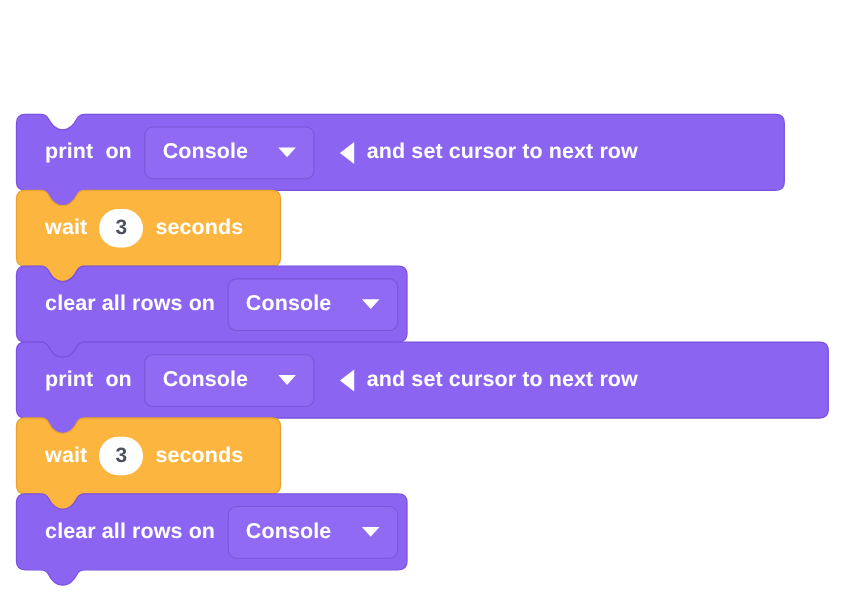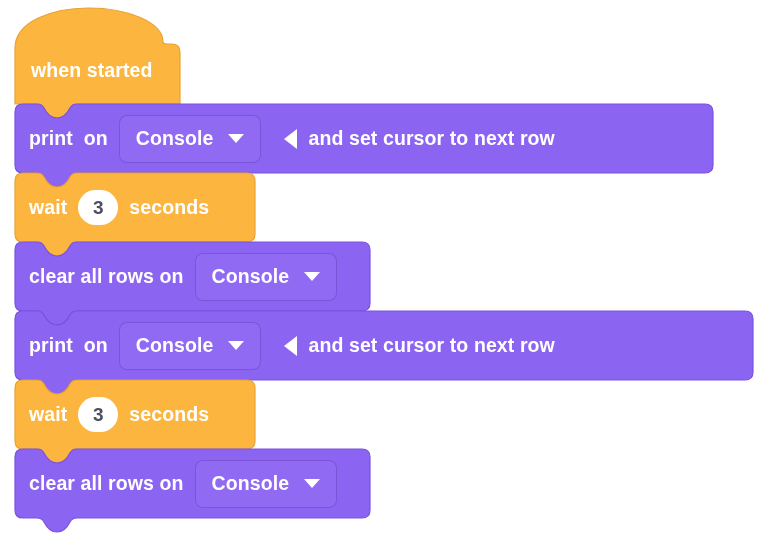--- a/index.html
+++ b/index.html
@@ -38,21 +38,21 @@
     z-index: 0;
   }
   .block .body svg { display: block; width: 100%; height: 100%; overflow: visible; }
 
   .row {
     position: relative;
     z-index: 2;
     display: flex;
     align-items: center;
     gap: 11px;
-    padding-left: 14px;
+    padding-left: 26px;
   }
 
   .lbl { line-height: 1; }
 
   
   .oval {
     background: #ffffff;
     color: #4b4f5e;
     border-radius: 999px;
     font-size: 19px;
@@ -64,21 +64,21 @@
     height: 35px;
     min-width: 22px;
     box-sizing: border-box;
   }
   .oval.num { padding: 0 10px; min-width: 40px; }
 
   
   .dropdown {
     display: inline-flex;
     align-items: center;
-    gap: 15px;
+    gap: 28px;
     height: 48px;
     padding: 0 16px;
     box-sizing: border-box;
     border: 1.5px solid rgba(80, 40, 160, 0.32);
     border-radius: 8px;
     background: rgba(255,255,255,0.045);
     color: #ffffff;
     font-size: 19.5px;
     font-weight: bold;
   }
@@ -96,44 +96,20 @@
     border-right: 13px solid #ffffff;
     display: inline-block;
     margin-right: -2px;
   }
 </style>
 </head>
 <body>
 
 <div id="canvas">
 
-  <div class="block" style="left:15px; top:12px; width:165px; height:100px;">
-    <div class="body">
-      <svg viewBox="0 0 165 100" preserveAspectRatio="none">
-        <path d="M0,92
-                 L0,36
-                 C0,10 36,-4 74,-4
-                 C112,-4 148,10 148,30
-                 L148,30
-                 Q148,32 152,32
-                 L157,32
-                 Q165,32 165,40
-                 L165,92
-                 L62,92
-                 Q57,92 55,96
-                 Q50,106 42,106
-                 Q34,106 29,96
-                 Q27,92 22,92
-                 Z" fill="#FCB640" stroke="#E8A233" stroke-width="1.2"></path>
-      </svg>
-    </div>
-    <div class="row" style="padding-left:16px; margin-top:18px;">
-      <span class="lbl">when started</span>
-    </div>
-  </div>
 
   <div class="block" style="left:15px; top:104px; width:698px; height:69px;">
     <div class="body">
       <svg viewBox="0 0 698 69" preserveAspectRatio="none">
         <path d="M0,8 Q0,0 8,0
                  L22,0 Q27,0 29,4 Q34,14 42,14 Q50,14 55,4 Q57,0 62,0
                  L690,0 Q698,0 698,8
                  L698,61 Q698,69 690,69
                  L62,69 Q57,69 55,73 Q50,83 42,83 Q34,83 29,73 Q27,69 22,69
                  L8,69 Q0,69 0,61 Z" fill="#8C64F2" stroke="#7A52E0" stroke-width="1.2"></path>

